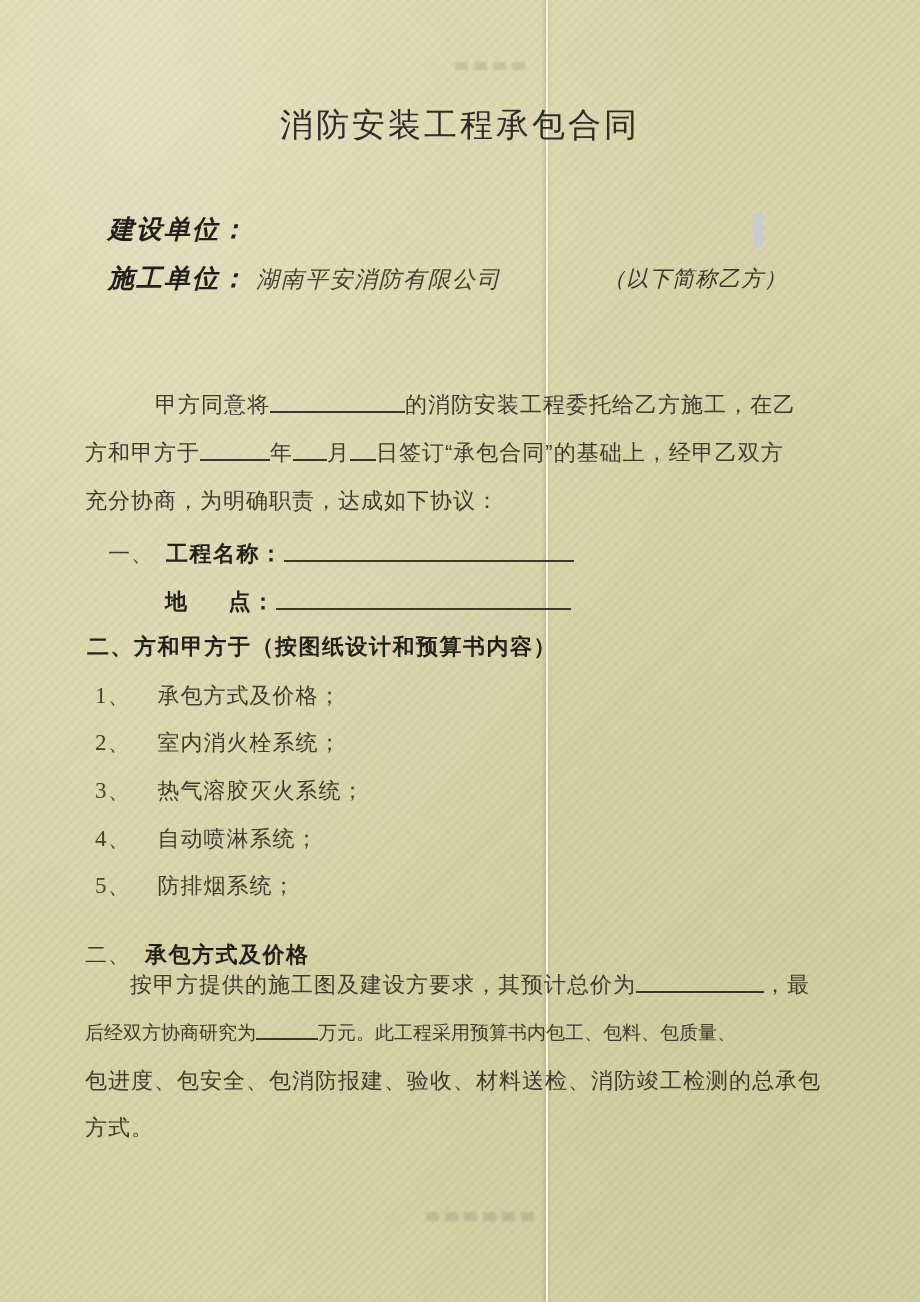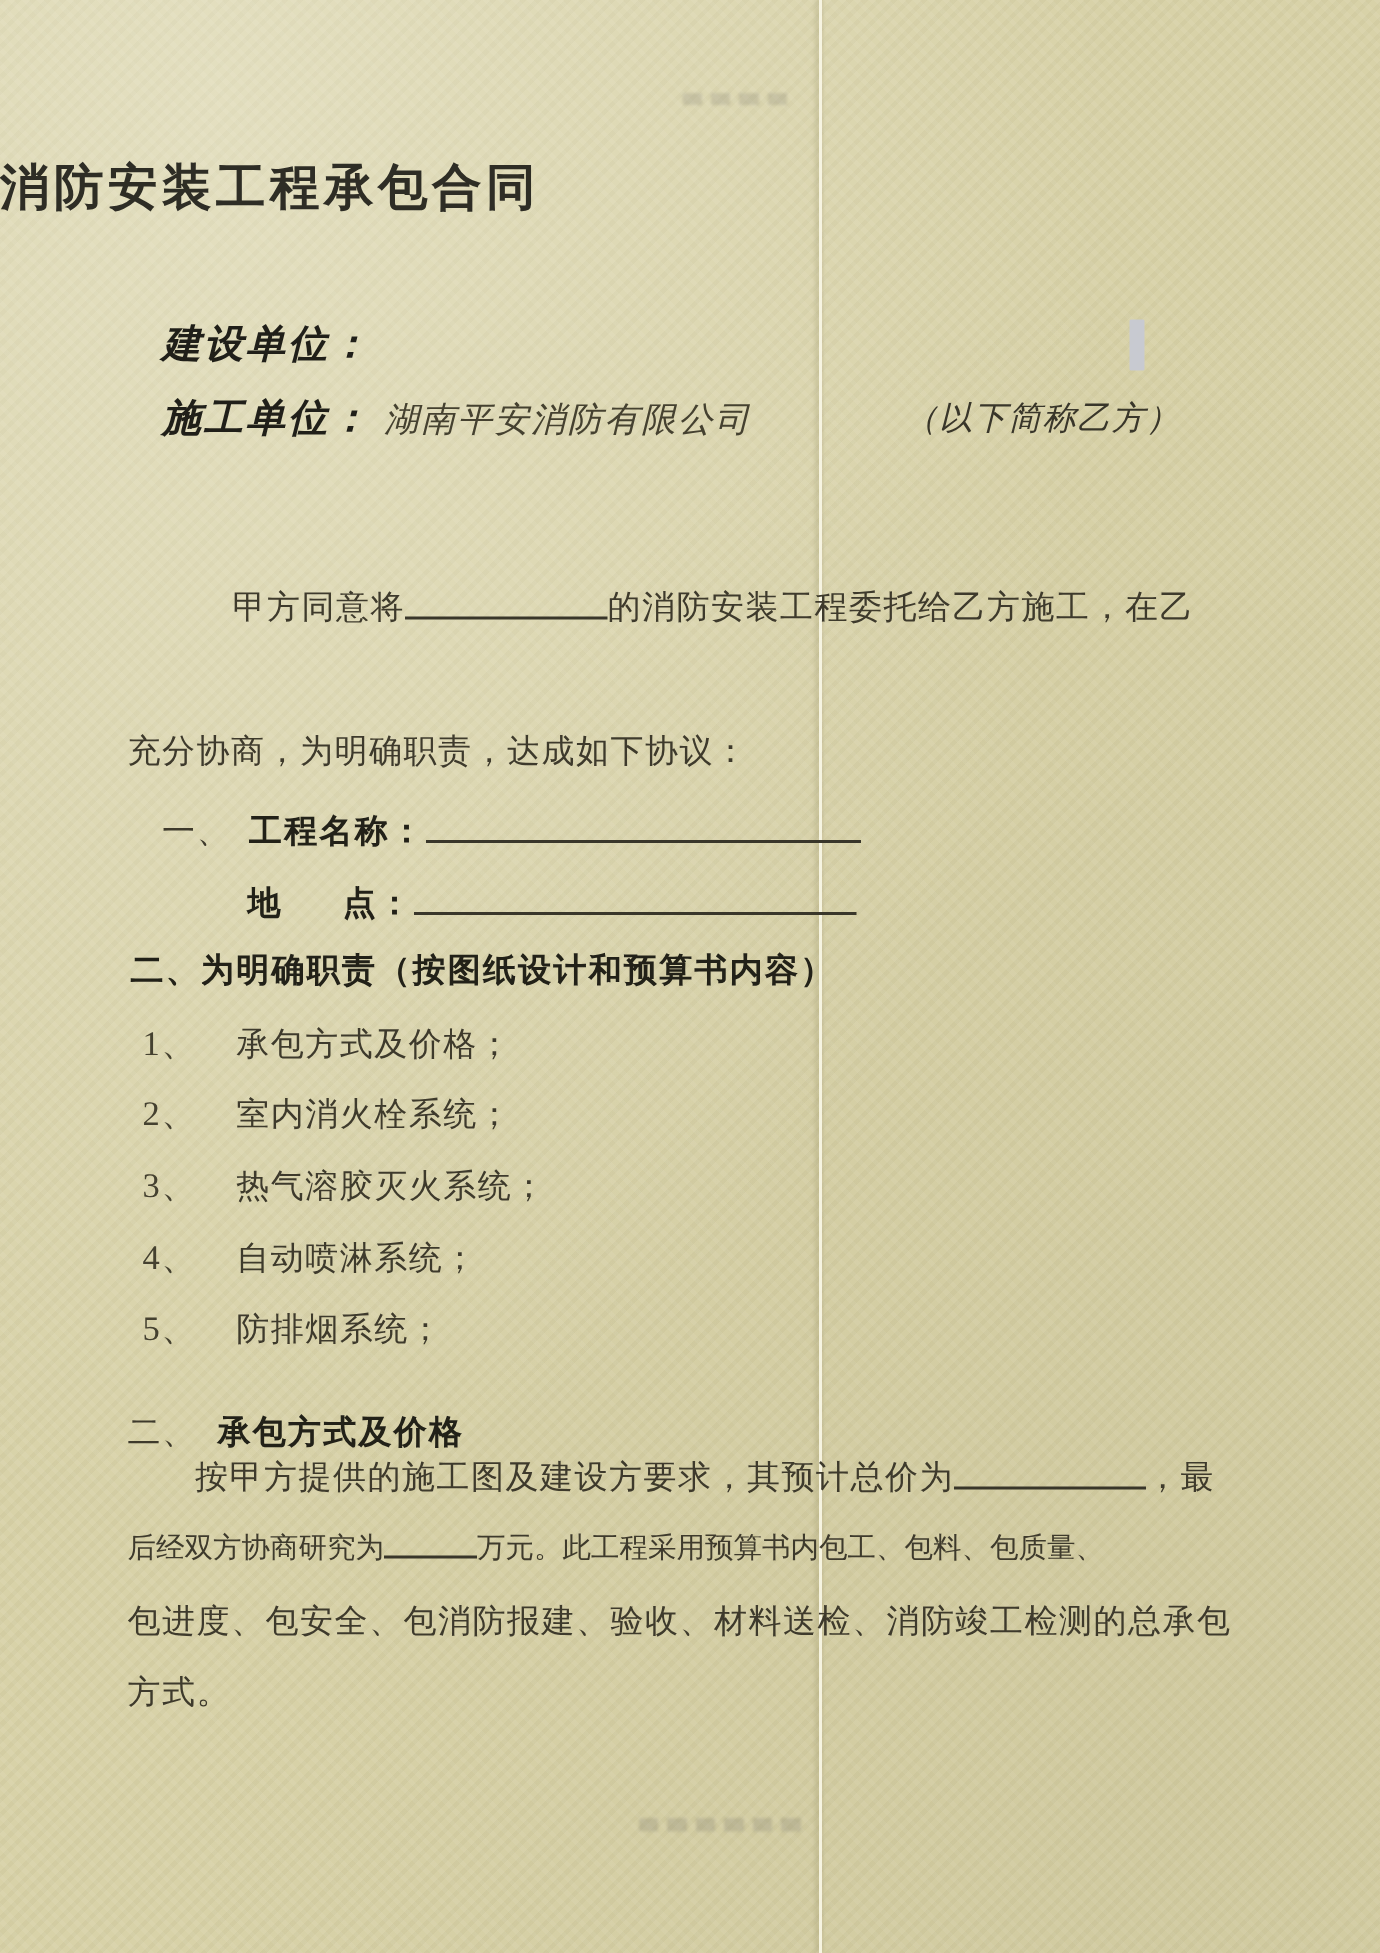--- a/index.html
+++ b/index.html
@@ -17,21 +17,21 @@
       repeating-linear-gradient(45deg, rgba(255,255,255,0.055) 0 3px, rgba(255,255,255,0) 3px 7px),
       repeating-linear-gradient(-45deg, rgba(110,100,55,0.05) 0 3px, rgba(110,100,55,0) 3px 7px);
   }
   .crease{
     position:absolute;top:0;bottom:0;left:546px;width:2px;
     background:rgba(248,245,228,0.95);
     box-shadow:-2px 0 3px rgba(120,110,70,0.28), 1px 0 2px rgba(120,110,70,0.12);
   }
   .doc-title{
     position:absolute;top:103px;left:0;width:920px;
-    text-align:left;font-size:33px;font-weight:700;letter-spacing:3px;
+    text-align:center;font-size:33px;font-weight:400;letter-spacing:3px;
     color:#2e2d25;
   }
   .party-row{position:absolute;left:0;width:920px;height:40px;font-style:italic;}
   .party-label{position:absolute;left:108px;top:0;font-size:26px;font-weight:700;letter-spacing:2px;color:#201f19;}
   .party-value{position:absolute;left:256px;top:3px;font-size:23px;letter-spacing:1.5px;color:#454130;}
   .party-note{position:absolute;top:3px;font-size:22px;letter-spacing:1px;color:#39362a;}
   .cursor-artifact{
     position:absolute;left:753px;top:213px;width:10px;height:34px;
     background:#c7c9d3;border-radius:1px;opacity:.95;
   }
@@ -75,24 +75,25 @@
   <div class="cursor-artifact"></div>
 
   <div class="party-row" style="top:261px">
     <span class="party-label">施工单位：</span>
     <span class="party-value">湖南平安消防有限公司</span>
     <span class="party-note" style="left:603px">（以下简称乙方）</span>
   </div>
 
   <div class="doc-body">
       <div class="line" style="top: 360px; padding-left: 70px;"><span class="run">甲方同意将</span><span class="blank" style="width: 135px;"></span><span class="run">的消防安装工程委托给乙方施工，在乙</span></div>
+      <div class="line" style="top: 408px;"><span class="run">方和甲方于</span><span class="blank" style="width: 70px;"></span><span class="run">年</span><span class="blank" style="width: 34px;"></span><span class="run">月</span><span class="blank" style="width: 26px;"></span><span class="run">日签订“承包合同”的基础上，经甲乙双方</span></div>
       <div class="line" style="top: 456px;"><span class="run">充分协商，为明确职责，达成如下协议：</span></div>
       <div class="line" style="top: 509px; padding-left: 23px;"><span class="run">一、</span><span class="hspace" style="width: 12px;"></span><span class="run bold">工程名称：</span><span class="blank" style="width: 290px;"></span></div>
       <div class="line" style="top: 557px; padding-left: 80px;"><span class="run bold">地</span><span class="hspace" style="width: 40px;"></span><span class="run bold">点：</span><span class="blank" style="width: 295px;"></span></div>
-      <div class="line" style="top: 602px; padding-left: 2px;"><span class="run bold">二、为明确职责（按图纸设计和预算书内容）</span></div>
+      <div class="line" style="top: 602px; padding-left: 2px;"><span class="run bold">二、方和甲方于（按图纸设计和预算书内容）</span></div>
       <div class="line" style="top: 651px; padding-left: 10px;"><span class="run serif">1、</span><span class="hspace" style="width: 26px;"></span><span class="run">承包方式及价格；</span></div>
       <div class="line" style="top: 698px; padding-left: 10px;"><span class="run serif">2、</span><span class="hspace" style="width: 26px;"></span><span class="run">室内消火栓系统；</span></div>
       <div class="line" style="top: 746px; padding-left: 10px;"><span class="run serif">3、</span><span class="hspace" style="width: 26px;"></span><span class="run">热气溶胶灭火系统；</span></div>
       <div class="line" style="top: 794px; padding-left: 10px;"><span class="run serif">4、</span><span class="hspace" style="width: 26px;"></span><span class="run">自动喷淋系统；</span></div>
       <div class="line" style="top: 841px; padding-left: 10px;"><span class="run serif">5、</span><span class="hspace" style="width: 26px;"></span><span class="run">防排烟系统；</span></div>
       <div class="line" style="top: 910px;"><span class="run">二、</span><span class="hspace" style="width: 14px;"></span><span class="run bold">承包方式及价格</span></div>
       <div class="line" style="top: 940px; padding-left: 45px;"><span class="run">按甲方提供的施工图及建设方要求，其预计总价为</span><span class="blank" style="width: 128px;"></span><span class="run">，最</span></div>
       <div class="line tight" style="top: 988px;"><span class="run">后经双方协商研究为</span><span class="blank" style="width: 62px;"></span><span class="run">万元。此工程采用预算书内包工、包料、包质量、</span></div>
       <div class="line" style="top: 1036px;"><span class="run">包进度、包安全、包消防报建、验收、材料送检、消防竣工检测的总承包</span></div>
       <div class="line" style="top: 1083px;"><span class="run">方式。</span></div>

